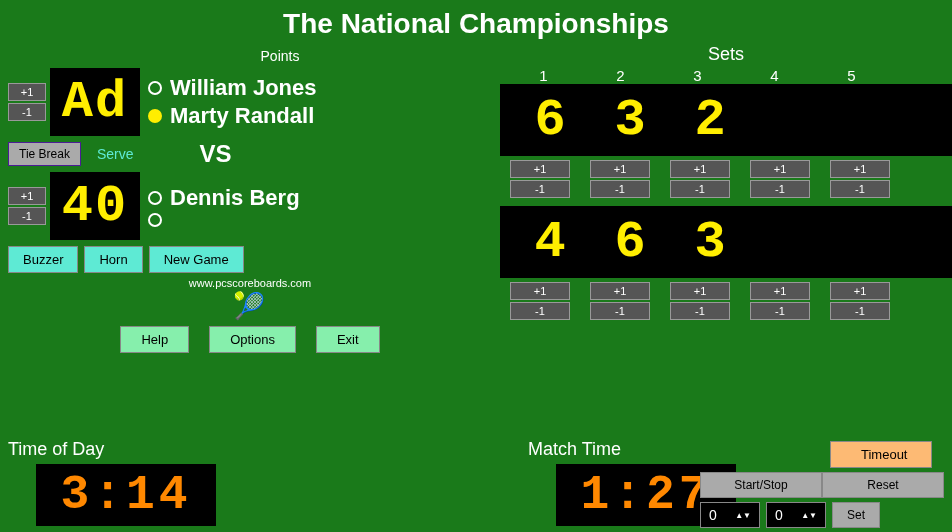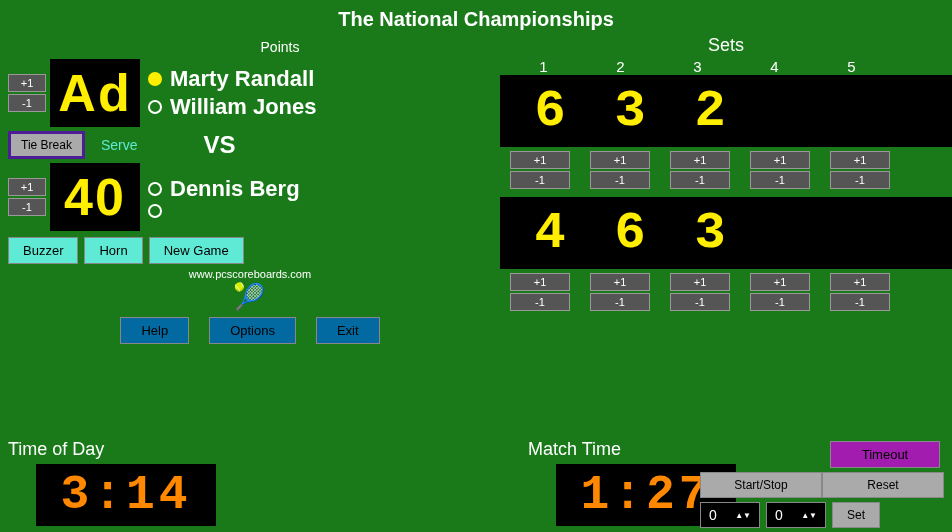--- a/index.html
+++ b/index.html
@@ -9,21 +9,21 @@
       height: 532px;
       font-family: Arial, sans-serif;
       color: white;
       overflow: hidden;
       position: relative;
     }
 
     
     .title {
       text-align: center;
-      font-size: 20px;
+      font-size: 28px;
       font-weight: bold;
       padding: 8px 0 4px 0;
       color: white;
     }
 
     
     .left-panel {
       width: 500px;
       padding: 4px 8px;
     }
@@ -60,21 +60,21 @@
       cursor: pointer;
       width: 38px;
       text-align: center;
     }
 
     .score-display {
       background: black;
       color: #ffee00;
       font-size: 52px;
       font-weight: bold;
-      font-family: Liberation Sans, sans-serif;
+      font-family: Liberation Mono, monospace;
       width: 90px;
       height: 68px;
       display: flex;
       align-items: center;
       justify-content: center;
       margin-right: 8px;
       letter-spacing: 2px;
     }
 
     .team-info {
@@ -113,21 +113,21 @@
     .controls-row {
       display: flex;
       align-items: center;
       margin: 4px 0;
       gap: 6px;
     }
 
     .ctrl-btn {
       background: #aaa;
       color: black;
-      border: 3px solid #4c1d95;
+      border: 1px solid #4c1d95;
       padding: 4px 10px;
       font-size: 12px;
       cursor: pointer;
     }
 
     .serve-label {
       font-size: 14px;
       color: #5eead4;
       margin-left: 10px;
     }
@@ -171,21 +171,21 @@
 
     
     .bottom-btns {
       display: flex;
       justify-content: center;
       gap: 20px;
       margin-top: 4px;
     }
 
     .bottom-btn {
-      background: #0369a1;
+      background: #86efac;
       color: black;
       border: 1px solid #888;
       padding: 5px 20px;
       font-size: 13px;
       cursor: pointer;
     }
 
     .sets-header {
       text-align: center;
       font-size: 18px;
@@ -280,27 +280,27 @@
     
     .right-bottom {
       position: absolute;
       bottom: 0;
       right: 0;
       width: 260px;
       padding: 4px 8px;
     }
 
     .timeout-btn {
-      background: #a21caf;
+      background: #fdba74;
       color: black;
       border: 1px solid #888;
       padding: 5px 30px;
       font-size: 13px;
       cursor: pointer;
-      width: 110px;
+      width: 102px;
       margin-left: 130px;
       margin-bottom: 4px;
       display: block;
     }
 
     .start-reset-row {
       display: flex;
       gap: 0;
       margin-bottom: 4px;
     }
@@ -377,26 +377,26 @@
     <div class="points-label">Points</div>
 
     <div class="team-row">
       <div class="plus-minus-col">
         <button class="pm-btn">+1</button>
         <button class="pm-btn">-1</button>
       </div>
       <div class="score-display">Ad</div>
       <div class="team-info">
         <div class="player-row">
+          <span class="radio-circle"></span>
+          <span class="player-name">William Jones</span>
+        </div>
+        <div class="player-row">
           <span class="radio-circle filled"></span>
           <span class="player-name">Marty Randall</span>
-        </div>
-        <div class="player-row">
-          <span class="radio-circle"></span>
-          <span class="player-name">William Jones</span>
         </div>
       </div>
     </div>
 
     <div class="controls-row">
       <button class="ctrl-btn">Tie Break</button>
       <span class="serve-label">Serve</span>
       <span class="vs-label">VS</span>
     </div>
 

